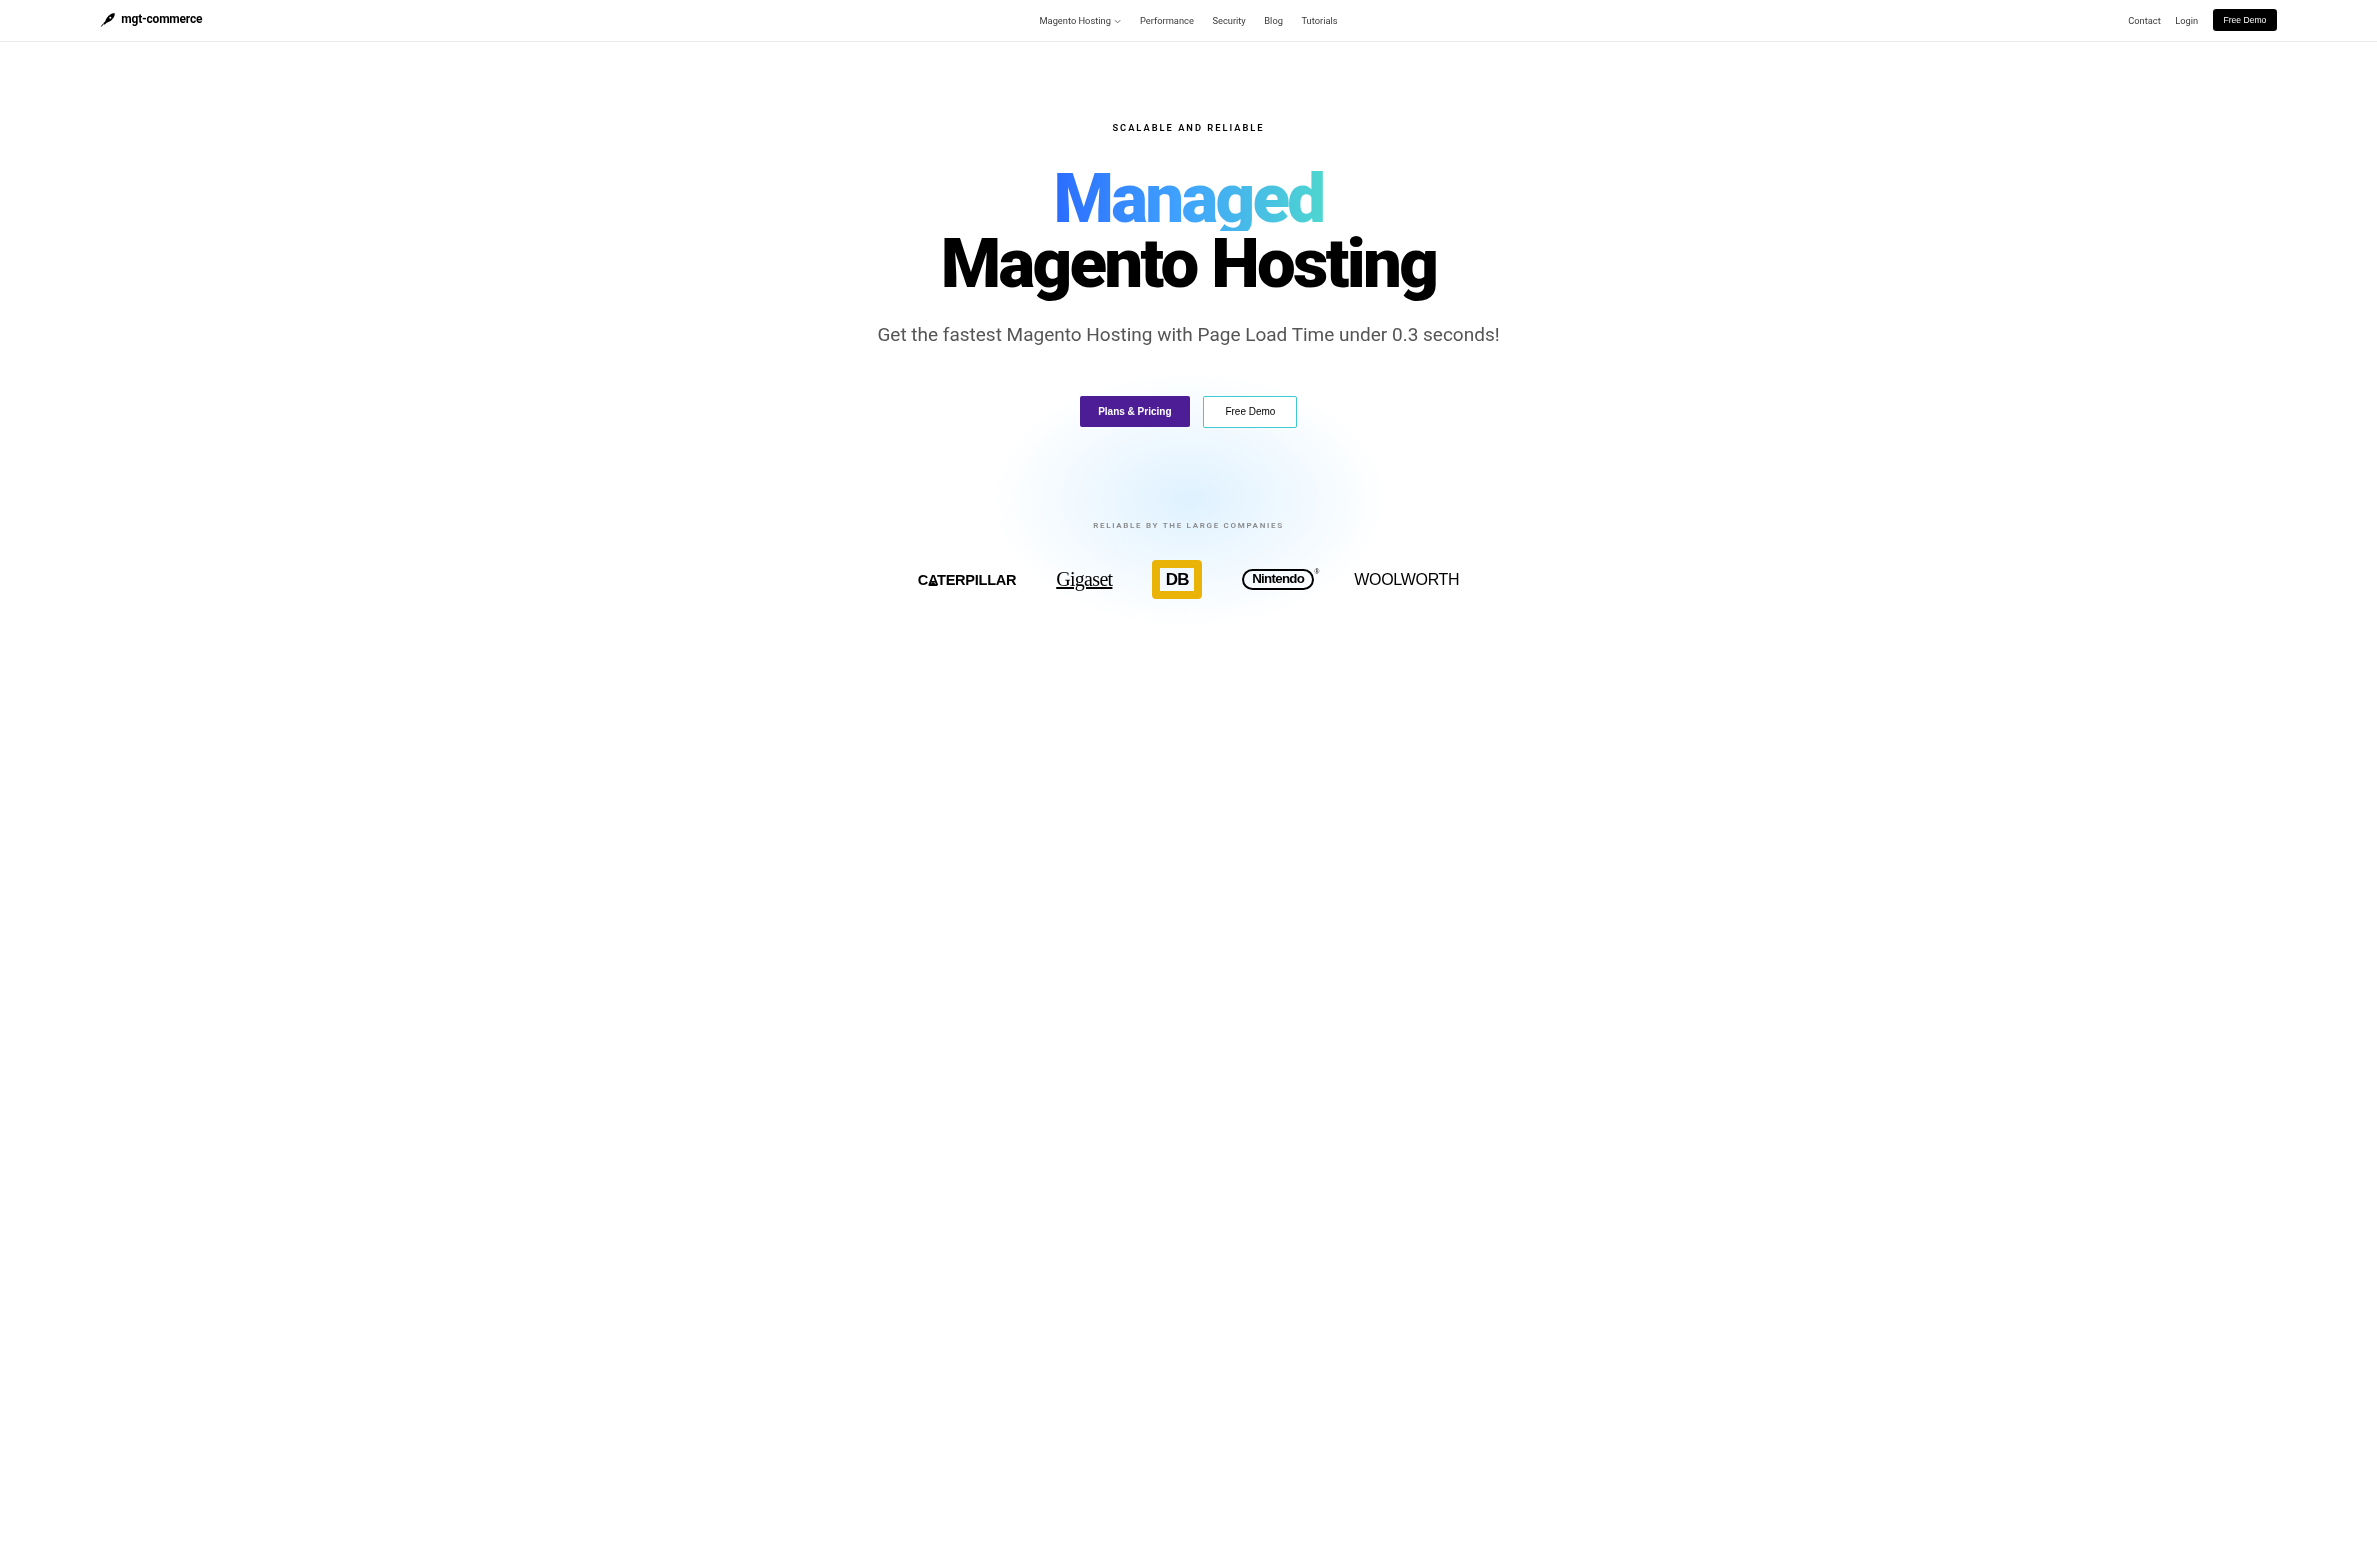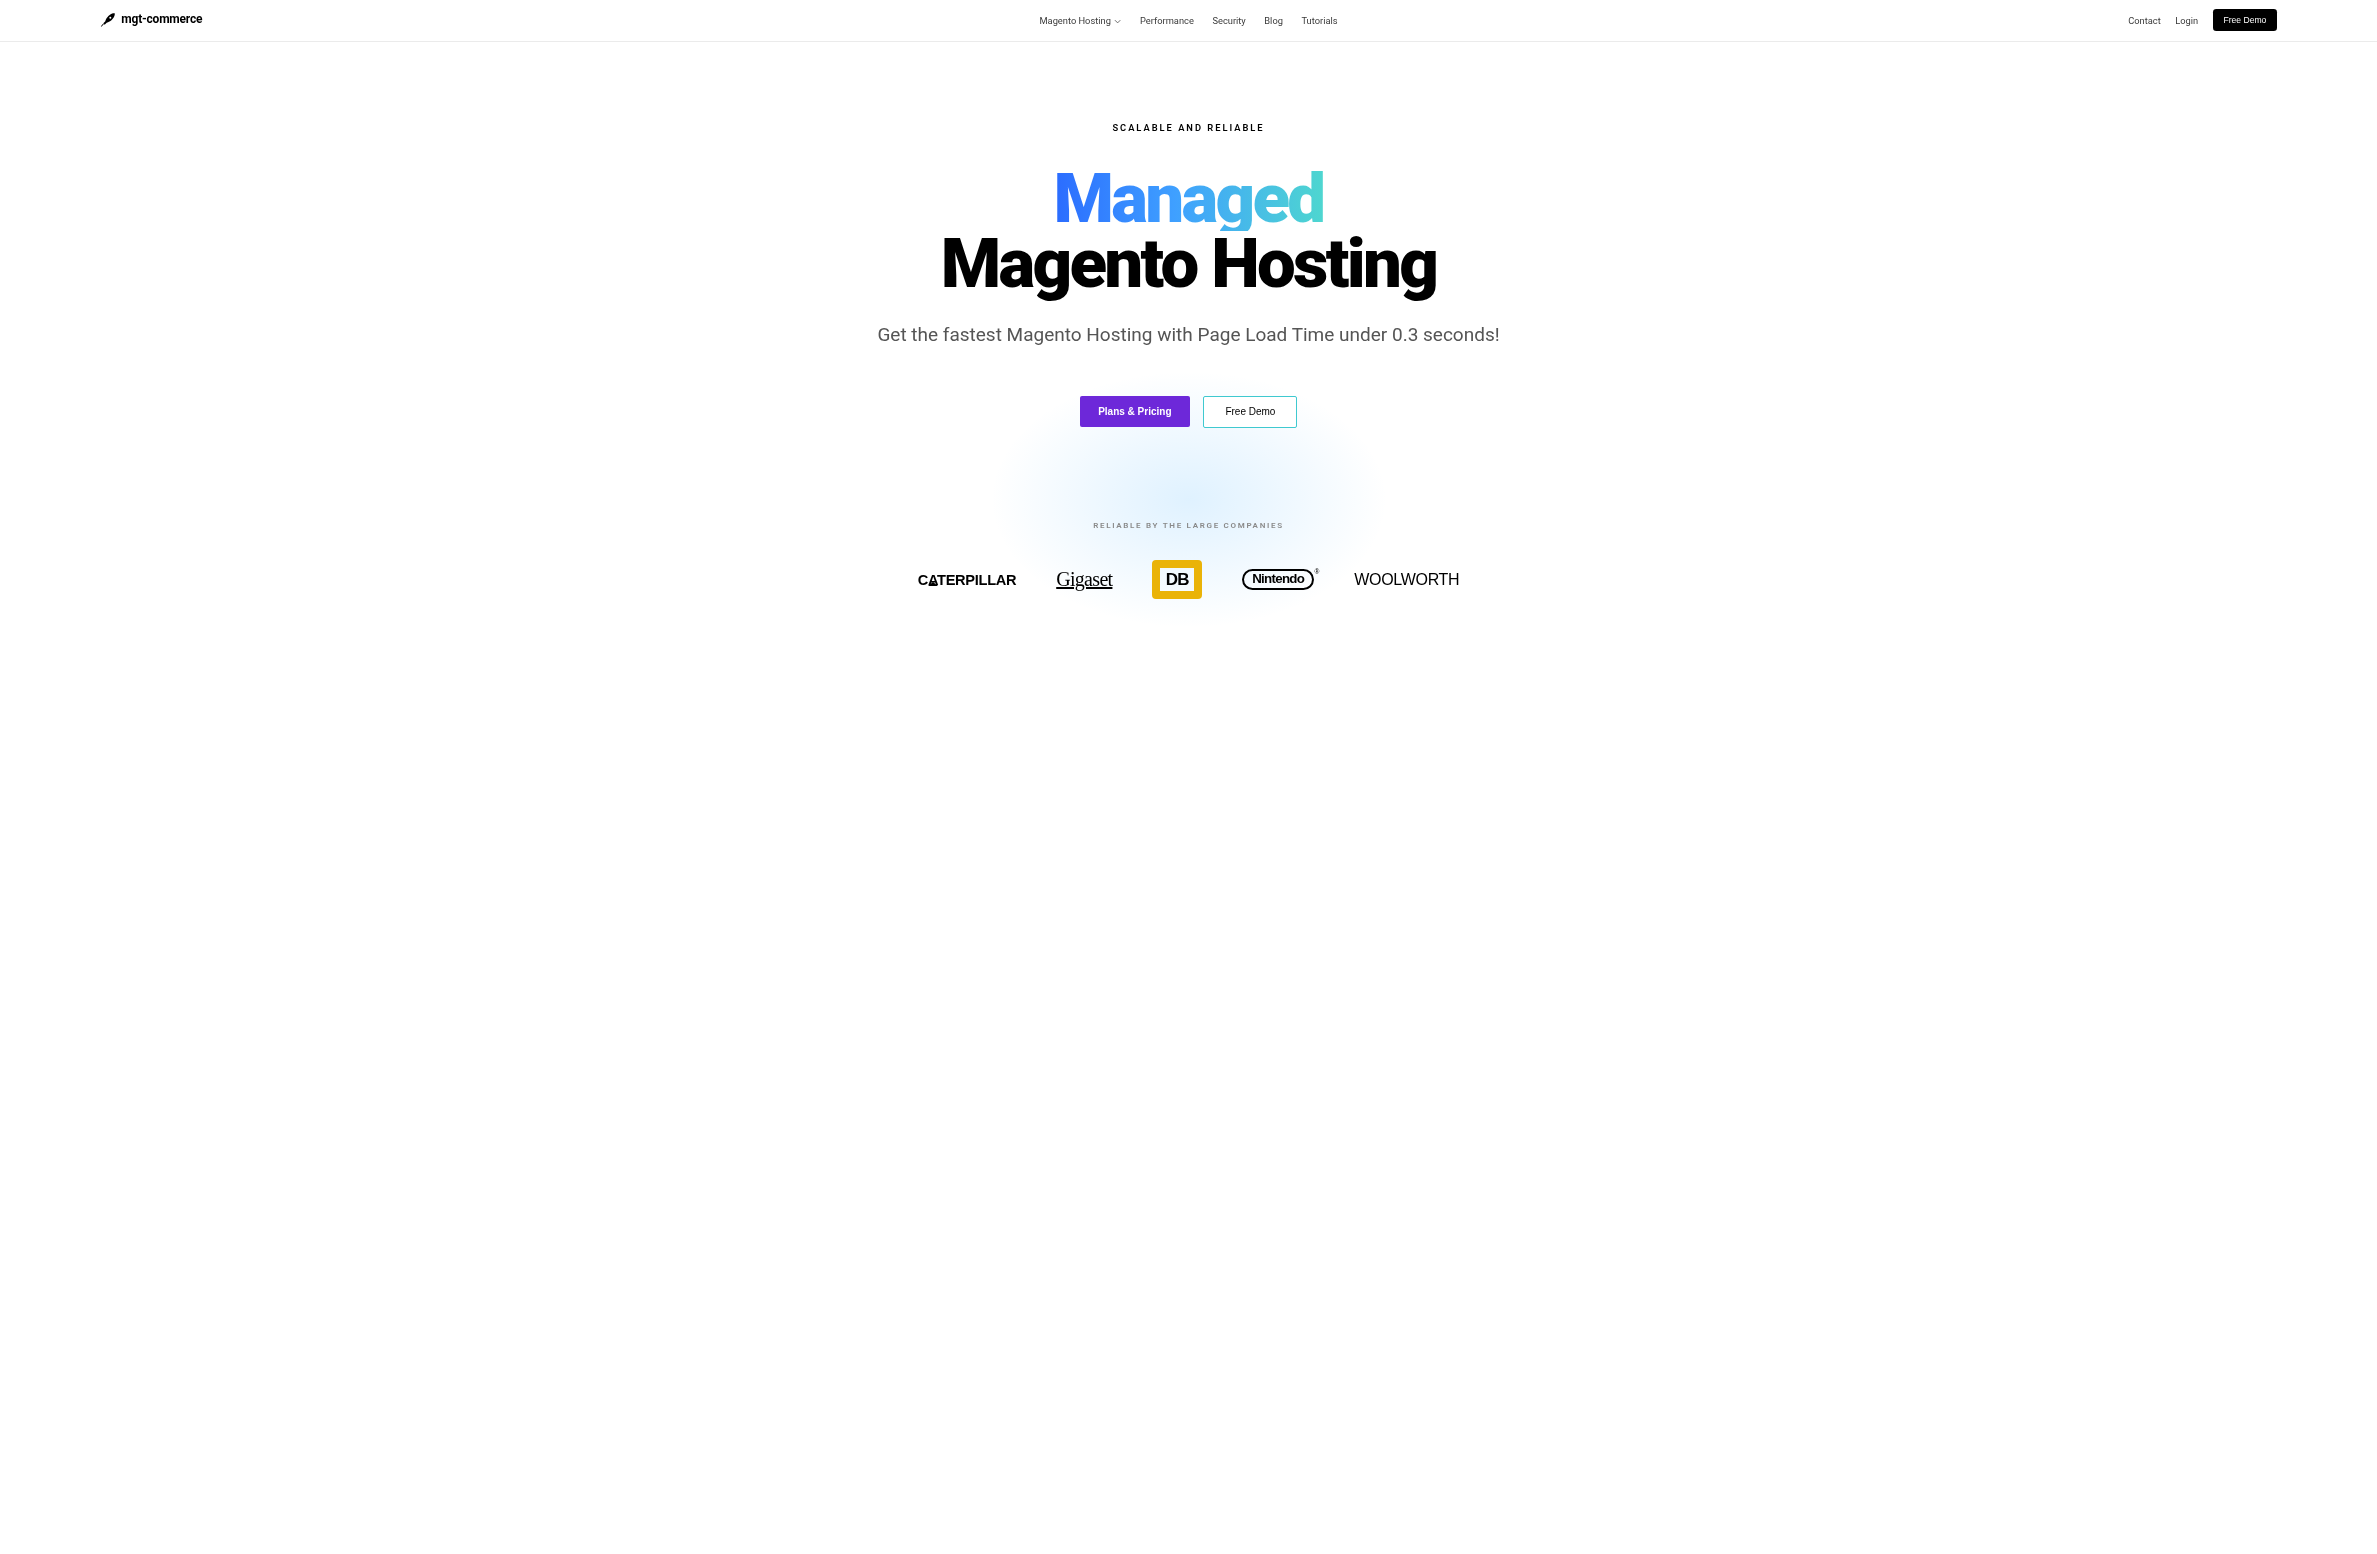--- a/index.html
+++ b/index.html
@@ -131,21 +131,21 @@
     }
 
     .hero-ctas {
       display: flex;
       align-items: center;
       justify-content: center;
       gap: 13.3px;
     }
 
     .btn-hero-primary {
-      background: #6d28d9;
+      background: #4c1d95;
       color: #fff;
       border: none;
       padding: 10px 18.6px;
       border-radius: 2px;
       font-size: 10px;
       font-weight: 600;
       cursor: pointer;
     }
 
     .btn-hero-secondary {

